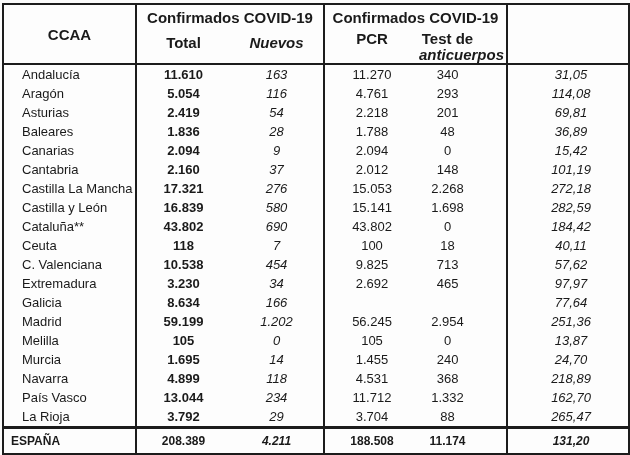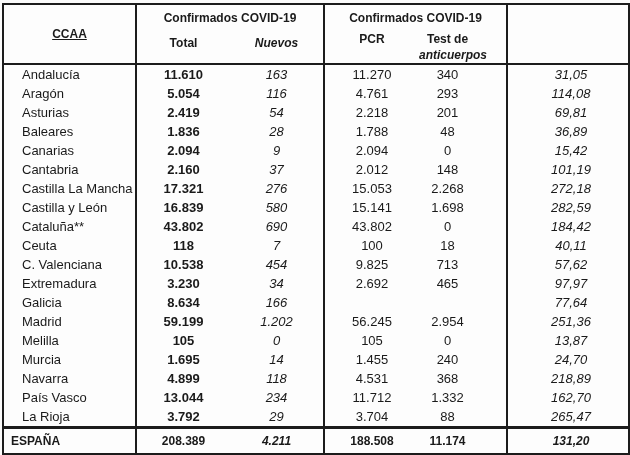--- a/index.html
+++ b/index.html
@@ -28,28 +28,28 @@
   th, td {
     padding: 0;
     font-size: 13px;
     overflow: hidden;
     white-space: nowrap;
   }
   
   .b-right { border-right: 2px solid #1c1c1c; }
 
   
-  thead th { font-weight: bold; font-size: 12px; }
+  thead th { font-weight: bold; font-size: 15px; }
   tr.h1 { height: 26px; }
   tr.h1 th { vertical-align: middle; text-align: center; }
   tr.h2 { height: 34px; }
   tr.h2 th { vertical-align: top; text-align: center; line-height: 16px; }
   tr.h2 th.pad-mid { padding-top: 5px; }
   tr.h2 th.pad-top { padding-top: 1px; }
-  .span-cell { border-bottom: 2px solid #1c1c1c; vertical-align: middle; text-align: center; line-height: 17px; text-decoration: underline; }
+  .span-cell { border-bottom: 2px solid #1c1c1c; vertical-align: middle; text-align: center; line-height: 17px; }
   tr.h2 th { border-bottom: 2px solid #1c1c1c; }
   .two-line span { display: block; }
   .it { font-style: italic; }
 
   
   tbody tr { height: 19px; }
   tbody td { line-height: 19px; vertical-align: middle; }
   td.c-name { text-align: left; padding-left: 18px; }
   td.c-total { text-align: center; font-weight: bold; }
   td.c-nuevos { text-align: center; font-style: italic; }

